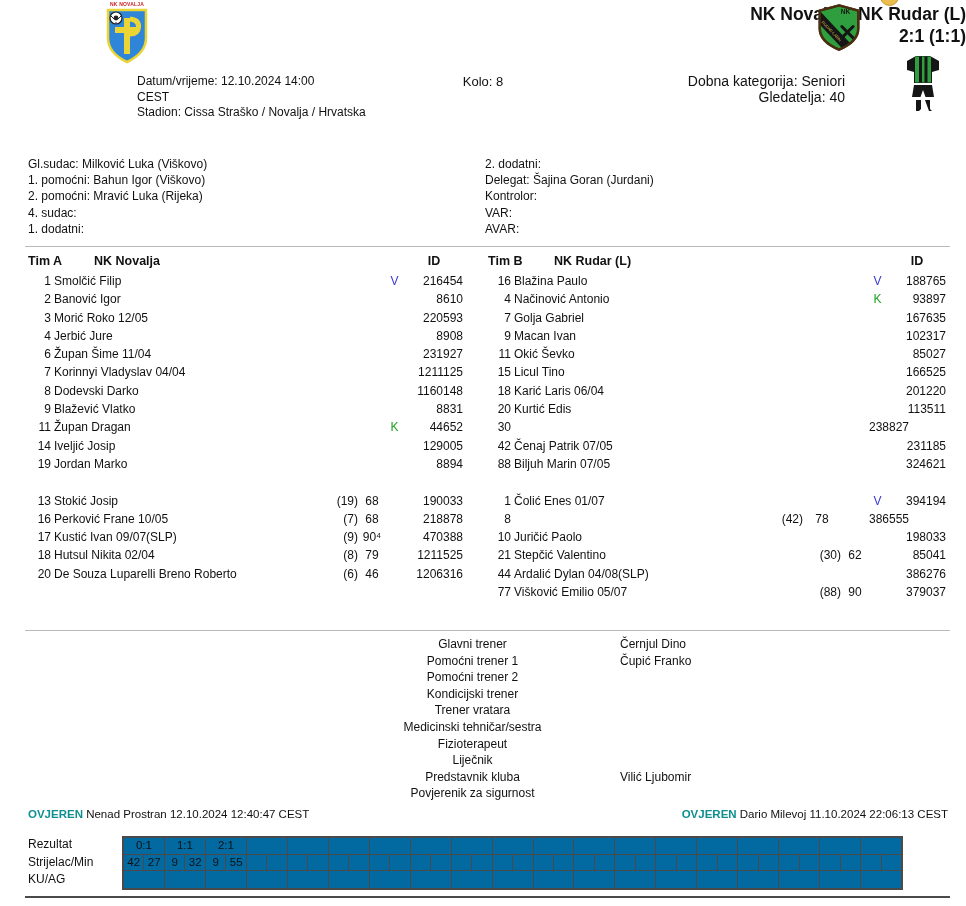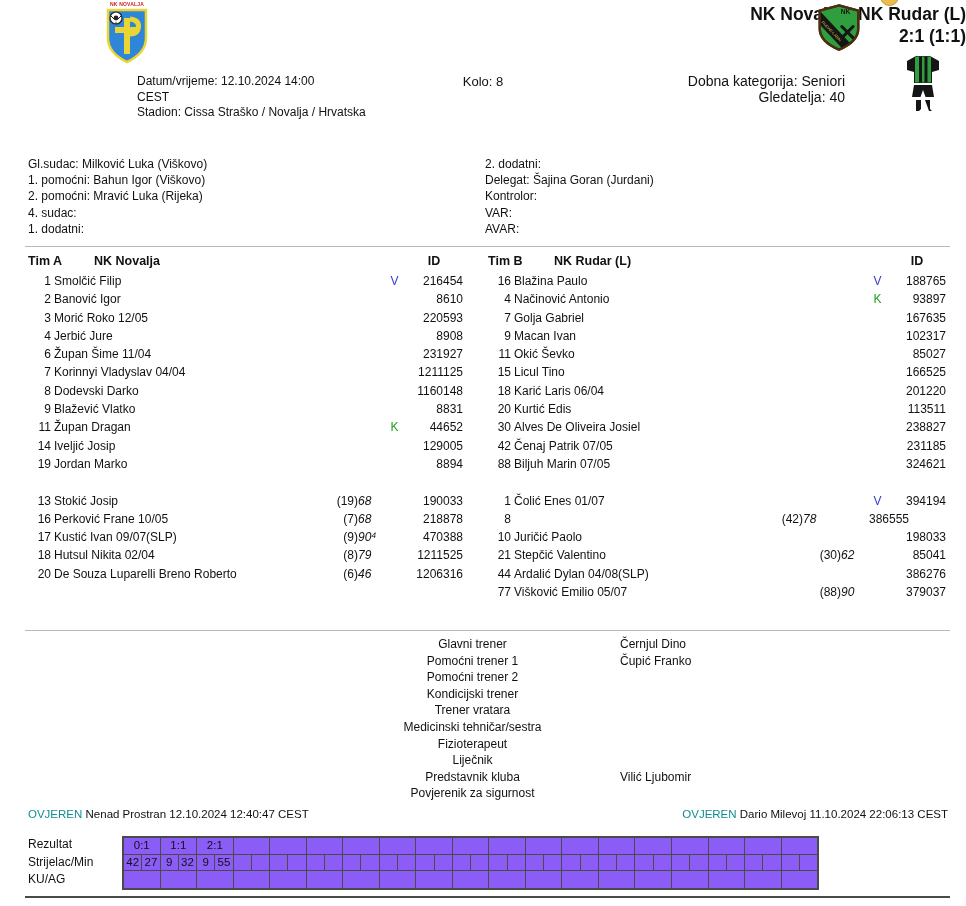--- a/index.html
+++ b/index.html
@@ -32,42 +32,42 @@
   
   .team { position:absolute; top:252px; }
   .team-a { left:28px;  width:437px; }
   .team-b { left:488px; width:460px; }
   .t-head { display:grid; grid-template-columns:66px 1fr 62px; font-weight:bold; font-size:12.5px; height:20px; line-height:18px; }
   .t-head .id-h { text-align:center; }
   .p-row { display:grid; grid-template-columns:26px 1fr 38px 28px 17px 62px; height:18.3px; line-height:18.3px; font-size:12px; }
   .p-num { text-align:right; padding-right:3px; }
   .p-name { white-space:nowrap; overflow:hidden; }
   .p-sub { text-align:right; }
-  .p-min { text-align:left;font-style:italic; }
+  .p-min { text-align:center; }
   .p-vk { text-align:center; }
   .p-id { text-align:right; padding-right:2px; }
   .vk-v { color:#3b3bd1; }
   .vk-k { color:#1f9e1f; }
   .p-blank { height:18.3px; }
 
   
   .staff-a { position:absolute; left:28px;  top:636px; width:285px; }
   .staff-roles { position:absolute; left:330px; top:636px; width:285px; text-align:center; }
   .staff-b { position:absolute; left:620px; top:636px; width:300px; }
   .staff-a div, .staff-roles div, .staff-b div { height:16.6px; line-height:16.6px; font-size:12px; }
 
   
   .cert-left  { position:absolute; left:28px; top:808px; font-size:11.5px; }
   .cert-right { position:absolute; left:500px; top:808px; width:448px; text-align:right; font-size:11.5px; }
-  .ovjeren { color:#0f8f8f; }
+  .ovjeren { color:#0f8f8f;font-weight:bold; }
 
   
   .rt-labels { position:absolute; left:28px; top:836px; font-size:12px; }
   .rt-labels div { height:17.6px; line-height:17.6px; }
-  .rtable { position:absolute; left:122px; top:836px; width:697px; height:54px; display:flex; border:2px solid #4a4a4a; background:#8b5cf6; }
+  .rtable { position:absolute; left:122px; top:836px; width:781px; height:54px; display:flex; border:2px solid #4a4a4a; background:#0369a1; }
   .rt-group { flex:1; display:flex; flex-direction:column; border-right:1px solid #4a4a4a; }
   .rt-group:last-child { border-right:none; }
   .rt-res { height:16.5px; border-bottom:1px solid #4a4a4a; text-align:center; font-size:11.5px; line-height:15.5px; }
   .rt-sc  { height:16.5px; display:flex; border-bottom:1px solid #4a4a4a; }
   .rt-sc > div { flex:1; text-align:center; font-size:11.5px; line-height:15.5px; }
   .rt-sc > div:first-child { border-right:1px solid #4a4a4a; }
   .rt-ku { flex:1; }
 </style>
 </head>
 <body>
@@ -355,21 +355,20 @@
         <div class="p-row">
           <div class="p-num">20</div>
           <div class="p-name">Kurtić Edis</div>
           <div class="p-sub"></div>
           <div class="p-min"></div>
           <div class="p-vk"></div>
           <div class="p-id">113511</div>
         </div>
         <div class="p-row">
           <div class="p-num">30</div>
-          <div class="p-name">Alves De Oliveira Josiel</div>
           <div class="p-sub"></div>
           <div class="p-min"></div>
           <div class="p-vk"></div>
           <div class="p-id">238827</div>
         </div>
         <div class="p-row">
           <div class="p-num">42</div>
           <div class="p-name">Čenaj Patrik 07/05</div>
           <div class="p-sub"></div>
           <div class="p-min"></div>

